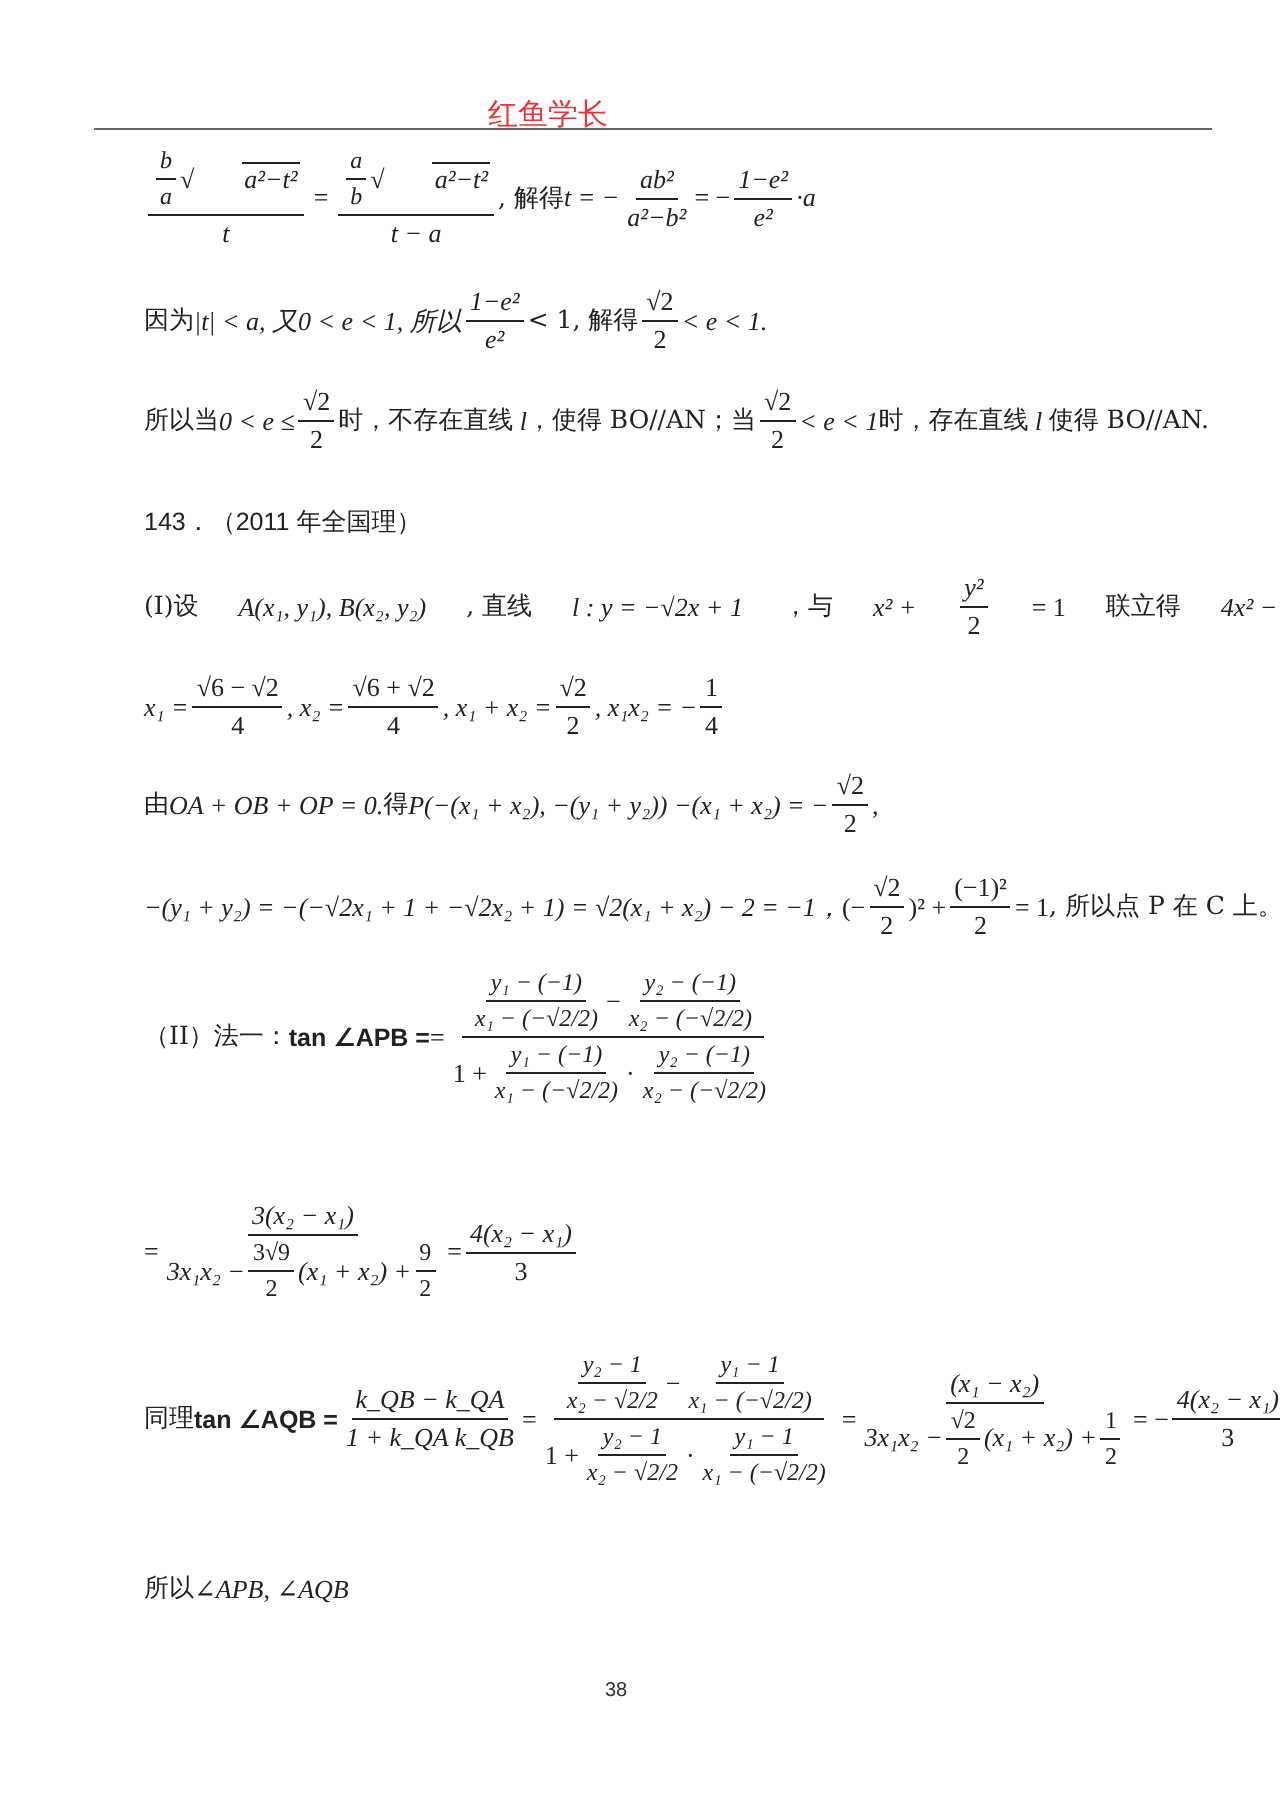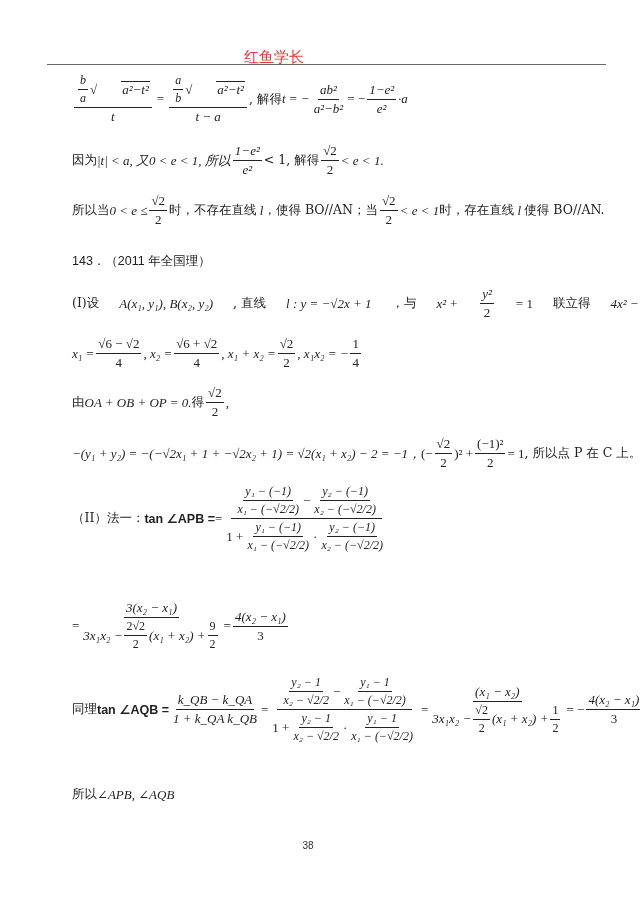--- a/index.html
+++ b/index.html
@@ -135,20 +135,21 @@
   <span class="frac">
       <span class="num">1</span>
       <span class="den">4</span>
     </span>
 </div>
 
 <div class="line" style="top:385px;">
   <span class="cn">由</span>
   <span class="i">OA + OB + OP = 0.</span>
   <span class="cn">得</span>
+  <span class="i">P(−(x₁ + x₂), −(y₁ + y₂)) −(x₁ + x₂) = −</span>
   <span class="frac">
       <span class="num">√2</span>
       <span class="den">2</span>
     </span>
   <span>,</span>
 </div>
 
 <div class="line" style="top:436px;">
   <span class="i">−(y₁ + y₂) = −(−√2x₁ + 1 + −√2x₂ + 1) = √2(x₁ + x₂) − 2 = −1，</span>
   <span>(−</span>
@@ -196,21 +197,21 @@
   </span>
 </div>
 
 <div class="line" style="top:600px;">
   <span>=</span>
   <span class="frac">
     <span class="num i">3(x₂ − x₁)</span>
     <span class="den">
         <span class="i">3x₁x₂ −</span>
         <span class="frac sm">
-          <span class="num">2√2</span>
+          <span class="num">3√9</span>
           <span class="den">2</span>
         </span>
         <span class="i">(x₁ + x₂) +</span>
         <span class="frac sm">
           <span class="num">9</span>
           <span class="den">2</span>
         </span>
       </span>
   </span>
   <span>=</span>

